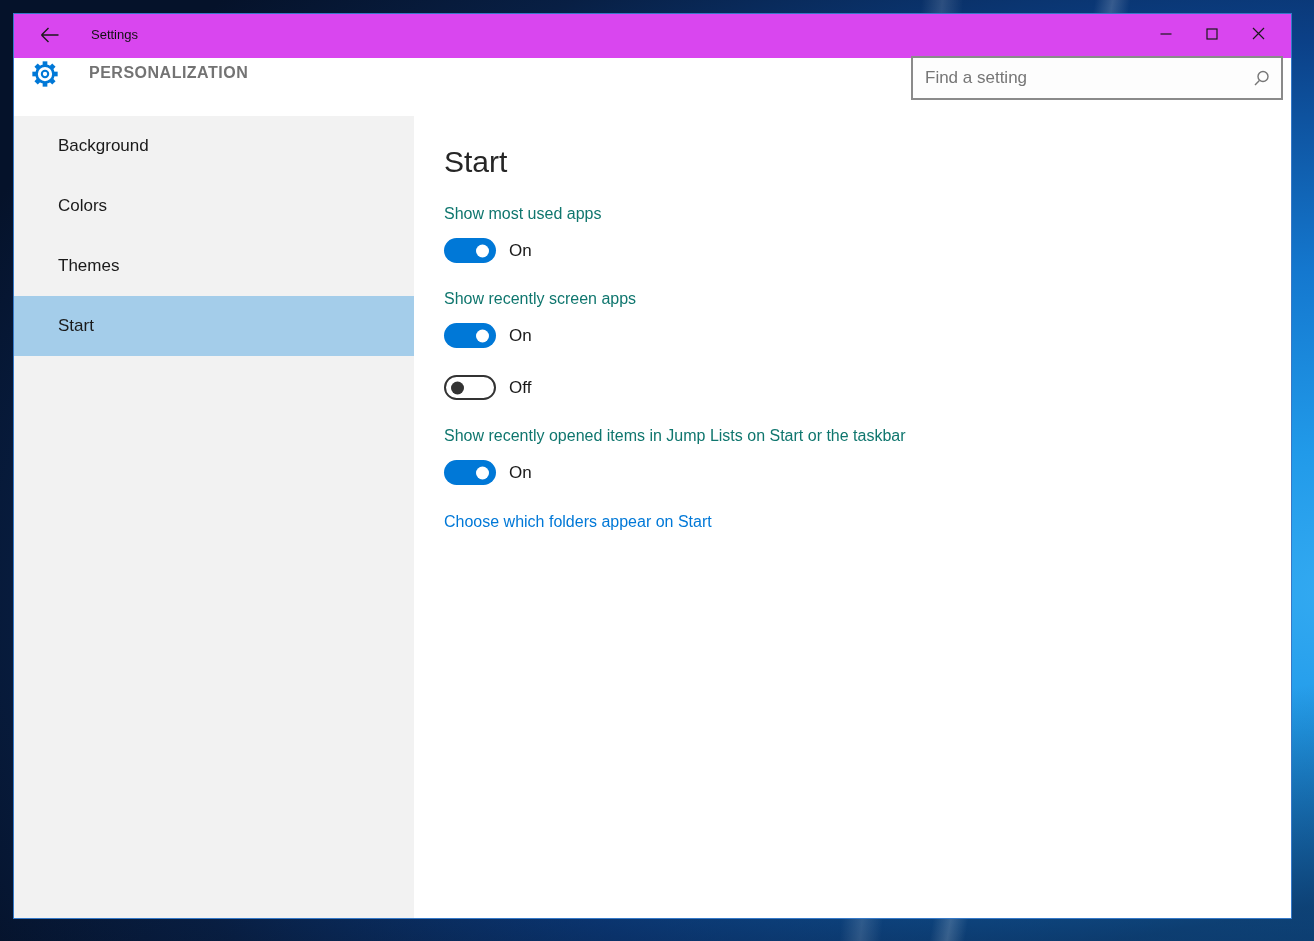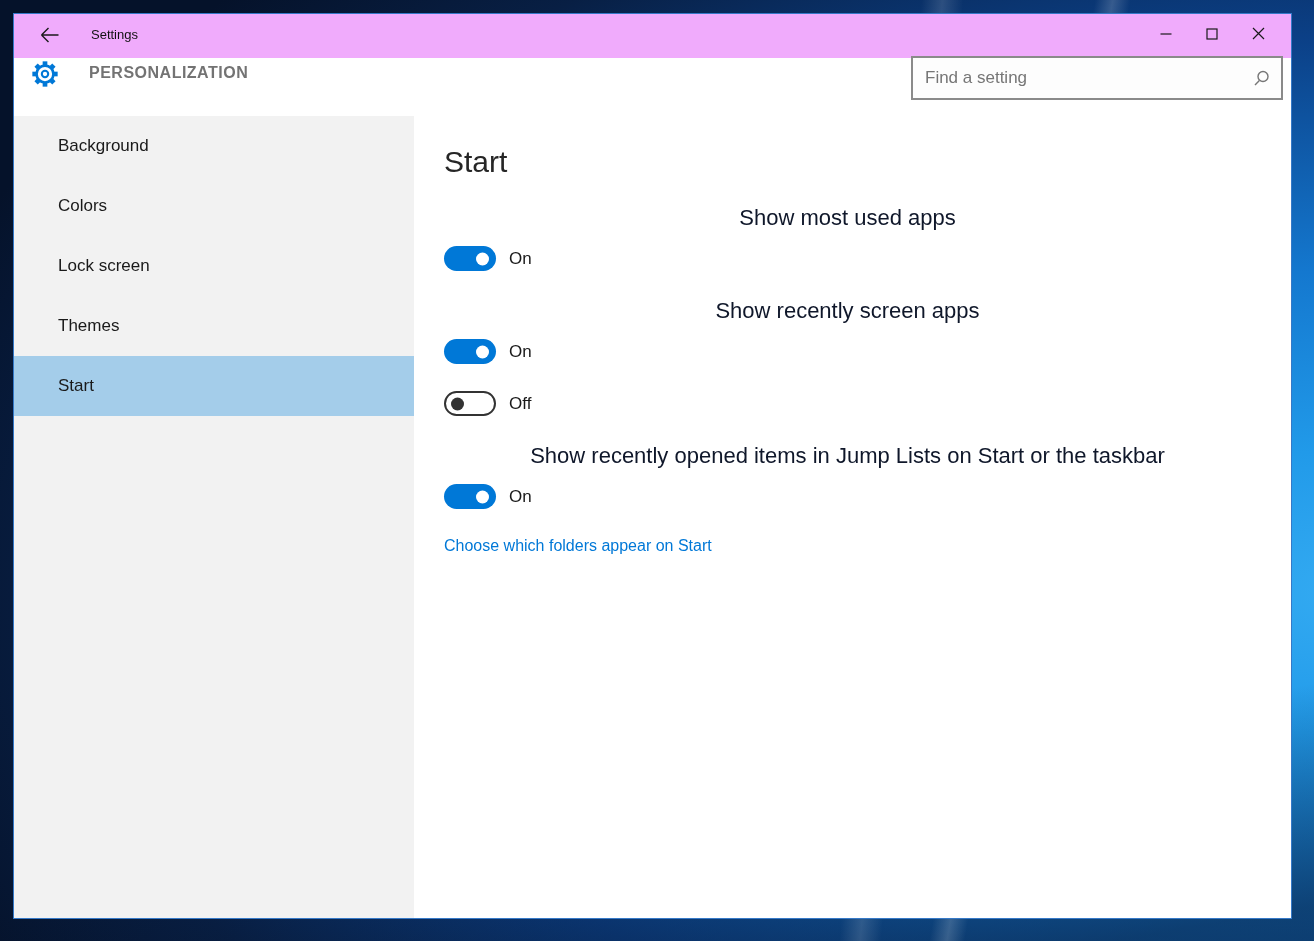--- a/index.html
+++ b/index.html
@@ -23,21 +23,21 @@
 
   
   .window {
     position:absolute; left:13px; top:13px; width:1279px; height:906px;
     background:#ffffff;
     border:1px solid var(--window-border, #3579c8);
     display:flex; flex-direction:column;
   }
 
   
-  .titlebar { position:relative; height:44px; flex:0 0 44px; background:#f0abfc;text-align:center; }
+  .titlebar { position:relative; height:44px; flex:0 0 44px; background:#d946ef;text-align:center; }
   .back-btn {
     position:absolute; left:22px; top:11px; width:28px; height:24px;
     display:flex; align-items:center; justify-content:center; cursor:pointer;
   }
   .win-title { position:absolute; left:77px; top:13px; font-size:13px; color:#111; }
   .win-controls { position:absolute; right:10px; top:6px; display:flex; }
   .win-btn { width:46px; height:30px; display:flex; align-items:center; justify-content:center; cursor:pointer; }
 
   
   .appheader { position:relative; height:58px; flex:0 0 58px; background:#fff; }
@@ -68,21 +68,21 @@
     height:60px; display:flex; align-items:center;
     padding-left:44px; font-size:17px; color:#1a1a1a; cursor:pointer;
   }
   .side-item.selected { background:var(--sidebar-selected,#a4cdea); }
 
   
   .main { flex:1; background:#fff; padding:29px 40px 0 30px; overflow:hidden; }
   .page-title { font-size:30px; font-weight:300; color:#262626; margin:0 0 26px 0; }
 
   .setting { margin-bottom:27px; }
-  .setting-label { font-size:22px; color:#0f172a; margin-bottom:15px;text-align:center; }
+  .setting-label { font-size:16px; color:#0f766e; margin-bottom:15px; }
   .toggle-row { display:flex; align-items:center; height:25px; }
 
   .toggle {
     position:relative; width:52px; height:25px; border-radius:13px; cursor:pointer;
     flex:0 0 auto;
   }
   .toggle.on  { background:var(--accent,#0078d7); }
   .toggle.off { background:transparent; border:2px solid #333333; }
   .toggle .knob {
     position:absolute; top:50%; transform:translateY(-50%);
@@ -172,23 +172,20 @@
 
     <div class="content">
       <nav class="sidebar" id="sidebar">
           <div class="side-item">
             <span>Background</span>
           </div>
           <div class="side-item">
             <span>Colors</span>
           </div>
           <div class="side-item">
-            <span>Lock screen</span>
-          </div>
-          <div class="side-item">
             <span>Themes</span>
           </div>
           <div class="side-item selected">
             <span>Start</span>
           </div>
         </nav>
       <main class="main">
         <h2 class="page-title">Start</h2>
         <div id="settings-list">
             <div class="setting">

